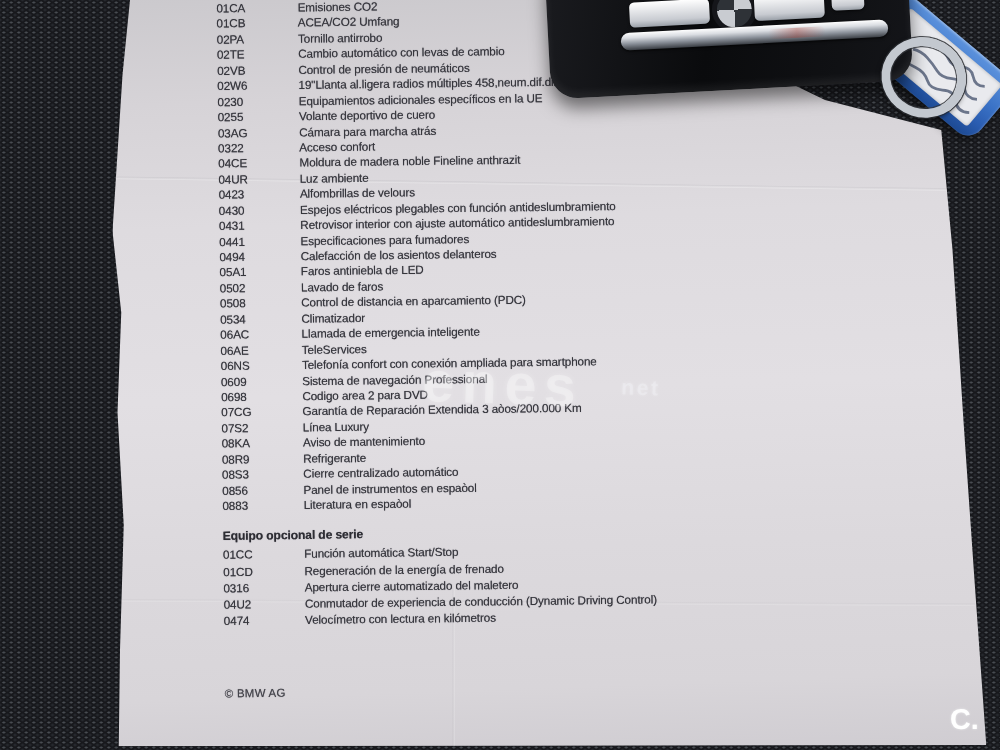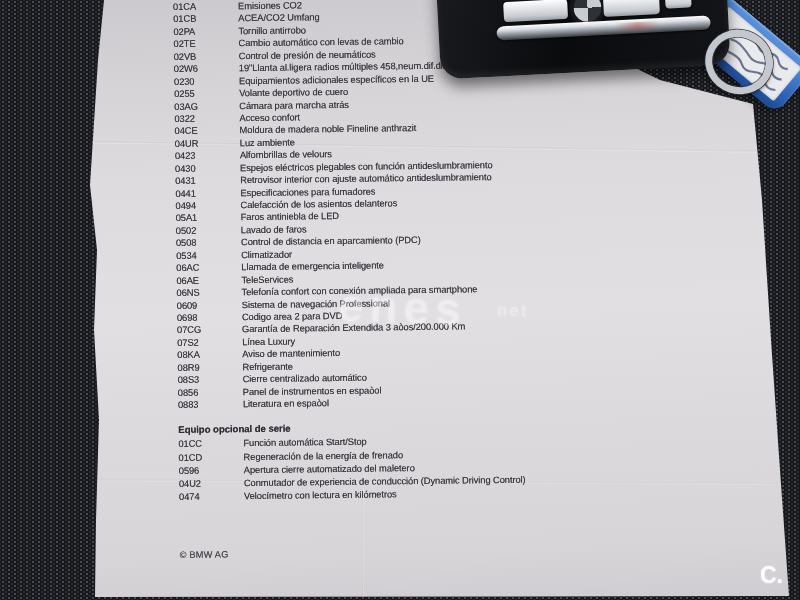--- a/index.html
+++ b/index.html
@@ -273,21 +273,21 @@
             <span class="code">01CC</span>
             <span class="desc">Función automática Start/Stop</span>
           </div>
 
           <div class="row">
             <span class="code">01CD</span>
             <span class="desc">Regeneración de la energía de frenado</span>
           </div>
 
           <div class="row">
-            <span class="code">0596</span>
+            <span class="code">0316</span>
             <span class="desc">Apertura cierre automatizado del maletero</span>
           </div>
 
           <div class="row">
             <span class="code">04U2</span>
             <span class="desc">Conmutador de experiencia de conducción (Dynamic Driving Control)</span>
           </div>
 
           <div class="row">
             <span class="code">0474</span>

